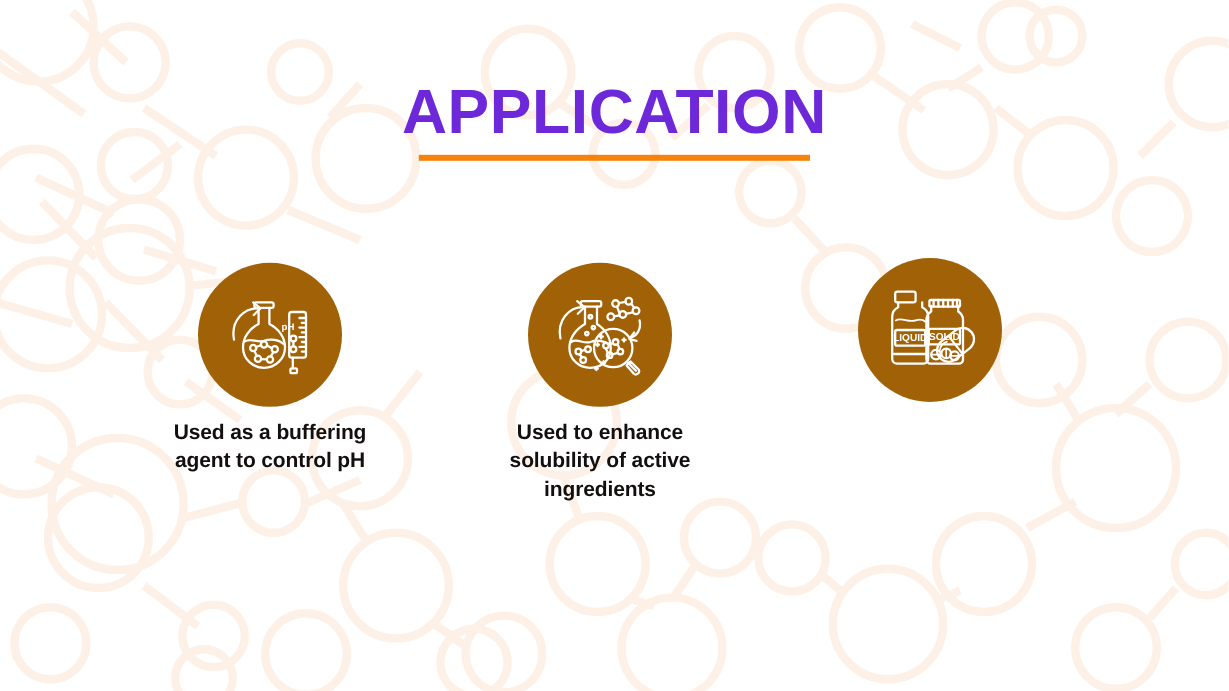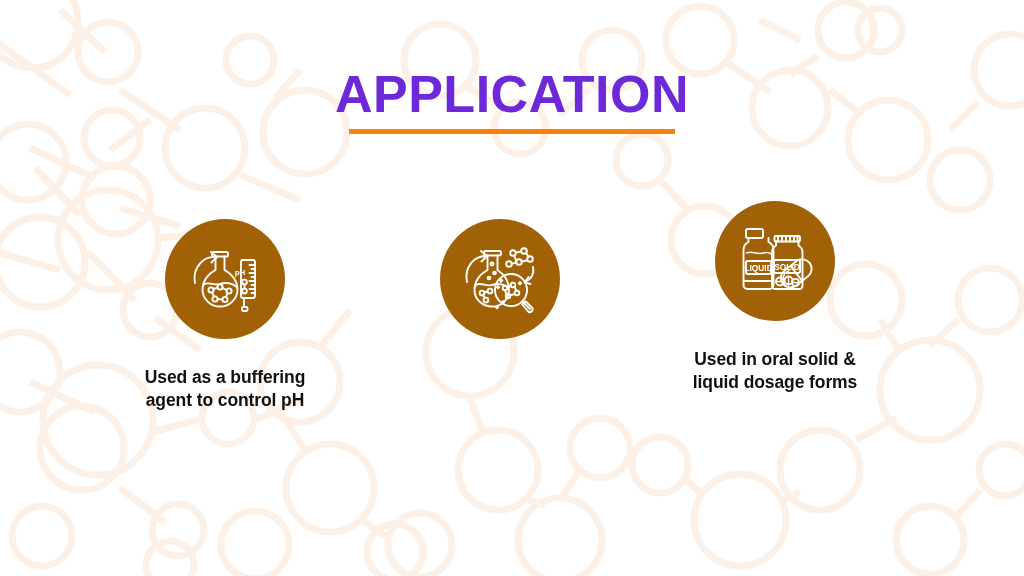--- a/index.html
+++ b/index.html
@@ -47,35 +47,35 @@
   }
 
   
   .card {
     position:absolute;
     width:260px;
     text-align:center;
   }
   #card-0 { left:95px;  top:219px; }
   #card-1 { left:370px; top:219px; }
-  #card-2 { left:645px; top:201px; }
+  #card-2 { left:645px; top:215px; }
 
   .icon-circle {
     width:120px; height:120px;
     border-radius:50%;
     background:#a16207;
     margin:0 auto;
     display:flex;
     align-items:center;
     justify-content:center;
   }
   .icon-circle svg { display:block; }
 
   .card-caption {
-    margin-top:27px;
+    margin-top:10px;
     font-size:17.5px;
     font-weight:bold;
     color:#120f0e;
     line-height:1.34;
     letter-spacing:-0.1px;
     font-family:"Liberation Sans", sans-serif;
     white-space:pre-line;
   }
 </style>
 </head>
@@ -280,20 +280,23 @@
             <line x1="45.4" y1="53.8" x2="43.8" y2="50.3"></line>
 
             <path d="M40 39 l0 3 M38.5 40.5 l3 0"></path>
             <path d="M59 42 l0 2.6 M57.7 43.3 l2.6 0"></path>
             <path d="M42 61 l0 2.6 M40.7 62.3 l2.6 0"></path>
             <path d="M37 46 l0 2.4 M35.8 47.2 l2.4 0"></path>
             <path d="M36 66 l0 2.4 M34.8 67.2 l2.4 0"></path>
           </g>
         </svg>
       </div>
+      <div class="card-caption">Used to enhance
+solubility of active
+ingredients</div>
     </div>
 
     <div class="card" id="card-2">
       <div class="icon-circle">
         <svg width="80" height="76" viewBox="0 0 80 76">
           <g fill="none" stroke="#ffffff" stroke-width="1.9" stroke-linecap="round" stroke-linejoin="round">
 
             <g transform="rotate(-38 60 52)">
               <rect x="45" y="42" width="34" height="19" rx="9.5"></rect>
               <line x1="62" y1="42" x2="62" y2="61"></line>
@@ -320,18 +323,16 @@
             <circle cx="53.5" cy="57.5" r="4"></circle>
             <circle cx="60.5" cy="59.5" r="3.6"></circle>
             <line x1="41" y1="58.5" x2="49" y2="58.5" stroke-width="1.4"></line>
             <line x1="53.5" y1="53.5" x2="53.5" y2="61.5" stroke-width="1.4"></line>
             <line x1="57" y1="59.5" x2="64" y2="59.5" stroke-width="1.4"></line>
           </g>
           <text x="23.5" y="47.5" font-family="Liberation Sans, sans-serif" font-size="8.4" font-weight="bold" fill="#ffffff" text-anchor="middle">LIQUID</text>
           <text x="52" y="46.5" font-family="Liberation Sans, sans-serif" font-size="8.4" font-weight="bold" fill="#ffffff" text-anchor="middle">SOLID</text>
         </svg>
       </div>
-      <div class="card-caption">Used in oral solid &amp;
-liquid dosage forms</div>
     </div>
 
   </div>
 </div>
 
 </body></html>

